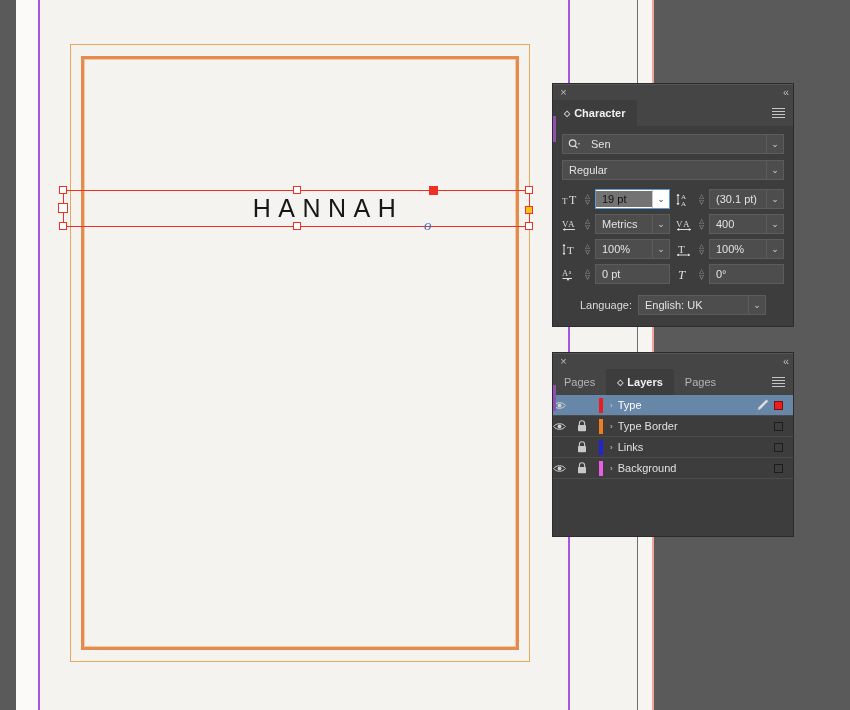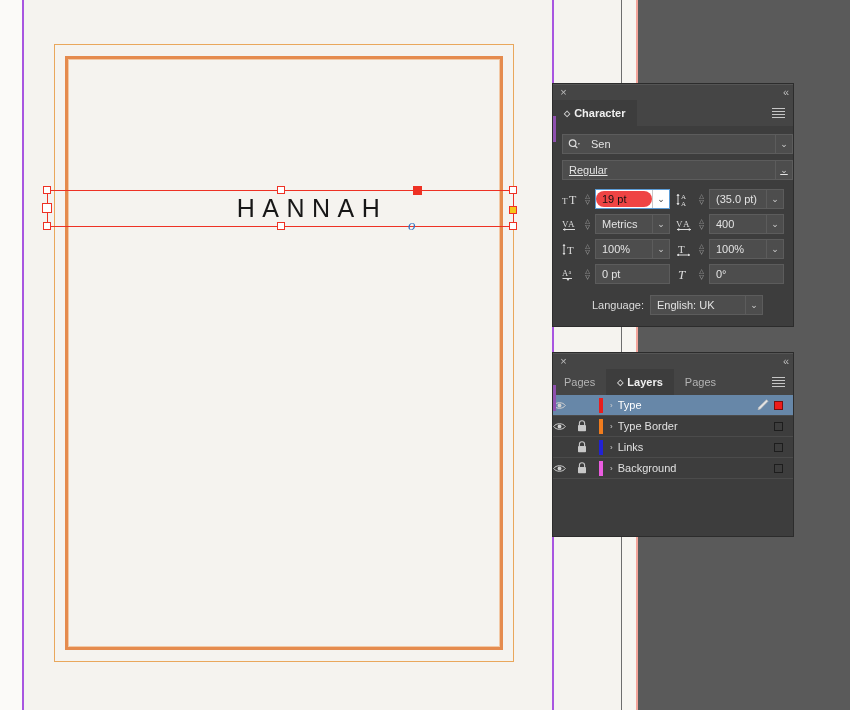--- a/index.html
+++ b/index.html
@@ -12,21 +12,21 @@
   #app {
     position: relative;
     width: 850px; height: 710px;
     background: #5a5a5a;
     overflow: hidden;
   }
 
   
   .pasteboard {
     position: absolute;
-    left: 0; top: 0;
+    left: 16px; top: 0;
     width: 637px; height: 710px;
     background: #f2f0ec;
   }
   .pasteboard-left-strip {
     position: absolute;
     left: 0; top: 0; width: 22px; height: 710px;
     background: #fbfaf8;
   }
   .guide-v {
     position: absolute;
@@ -215,21 +215,21 @@
     width: 3px; height: 26px;
     background: #8e4fae;
   }
 
   
   #character-panel {
     left: 553px; top: 84px;
     width: 240px; height: 242px;
     box-shadow: 0 0 0 1px #2c2c2c;
   }
-  .char-body { padding: 8px 0 0 9px; }
+  .char-body { padding: 8px 9px 0 9px; }
 
   .field {
     background: #4d4d4d;
     border: 1px solid #5c5c5c;
     height: 20px;
     display: flex;
     align-items: center;
     color: #e3e3e3;
     font-size: 11px;
   }
@@ -243,35 +243,34 @@
     color: #cfcfcf;
     font-size: 9px;
     border-left: 1px solid #5c5c5c;
     cursor: pointer;
   }
   .field.focused {
     border-color: #5b9cd6;
     background: #ffffff;
   }
   .field.focused .val {
-    background: #ef4444;
+    background: #737373;
     color: #111;
     padding: 2px 6px;
     flex: 1;
-    border-radius: 8px;
   }
   .field.focused .caret { color: #444; border-left: 1px solid #c9c9c9; }
 
   .row-font { margin-bottom: 6px; display: flex; }
   .search-ico {
     width: 22px; height: 100%;
     display: flex; align-items: center; justify-content: center;
     color: #d8d8d8; font-size: 11px;
   }
-  .row-style { margin-bottom: 9px; text-decoration: underline; }
+  .row-style { margin-bottom: 9px; }
 
   .ctrl-grid {
     display: grid;
     grid-template-columns: 108px 108px;
     column-gap: 6px;
     row-gap: 5px;
   }
   .ctrl {
     display: flex;
     align-items: center;
@@ -299,21 +298,21 @@
   .ctrl .field { flex: 1; min-width: 0; }
 
   .lang-row {
     display: flex;
     align-items: center;
     justify-content: center;
     gap: 6px;
     margin-top: 11px;
   }
   .lang-label { font-size: 11px; color: #dcdcdc; }
-  .lang-row .field { width: 113px; }
+  .lang-row .field { width: 128px; }
 
   
   #layers-panel {
     left: 553px; top: 353px;
     width: 240px; height: 183px;
     box-shadow: 0 0 0 1px #2c2c2c;
   }
   .layers-list { background: #3d3d3d; }
   .layer-row {
     display: flex;
@@ -480,21 +479,21 @@
                 <path d="M2 12 l-1.6 -2 h3.2 z" fill="#dcdcdc"></path>
                 <text x="5" y="6" font-family="Liberation Serif, serif" font-size="7" fill="#dcdcdc">A</text>
                 <text x="5" y="12.5" font-family="Liberation Serif, serif" font-size="7" fill="#dcdcdc">A</text>
               </svg>
           </span>
           <span class="stepper">
               <span>△</span>
               <span>▽</span>
             </span>
           <div class="field">
-            <span class="val">(35.0 pt)</span>
+            <span class="val">(30.1 pt)</span>
             <span class="caret">⌄</span>
           </div>
         </div>
 
         <div class="ctrl">
           <span class="glyph">
             <svg width="17" height="13" viewBox="0 0 17 13">
                 <text x="0" y="9" font-family="Liberation Serif, serif" font-size="9" fill="#dcdcdc">V</text>
                 <text x="6" y="9" font-family="Liberation Serif, serif" font-size="9" fill="#dcdcdc">A</text>
                 <line x1="1" y1="11.5" x2="13" y2="11.5" stroke="#dcdcdc" stroke-width="1"></line>

